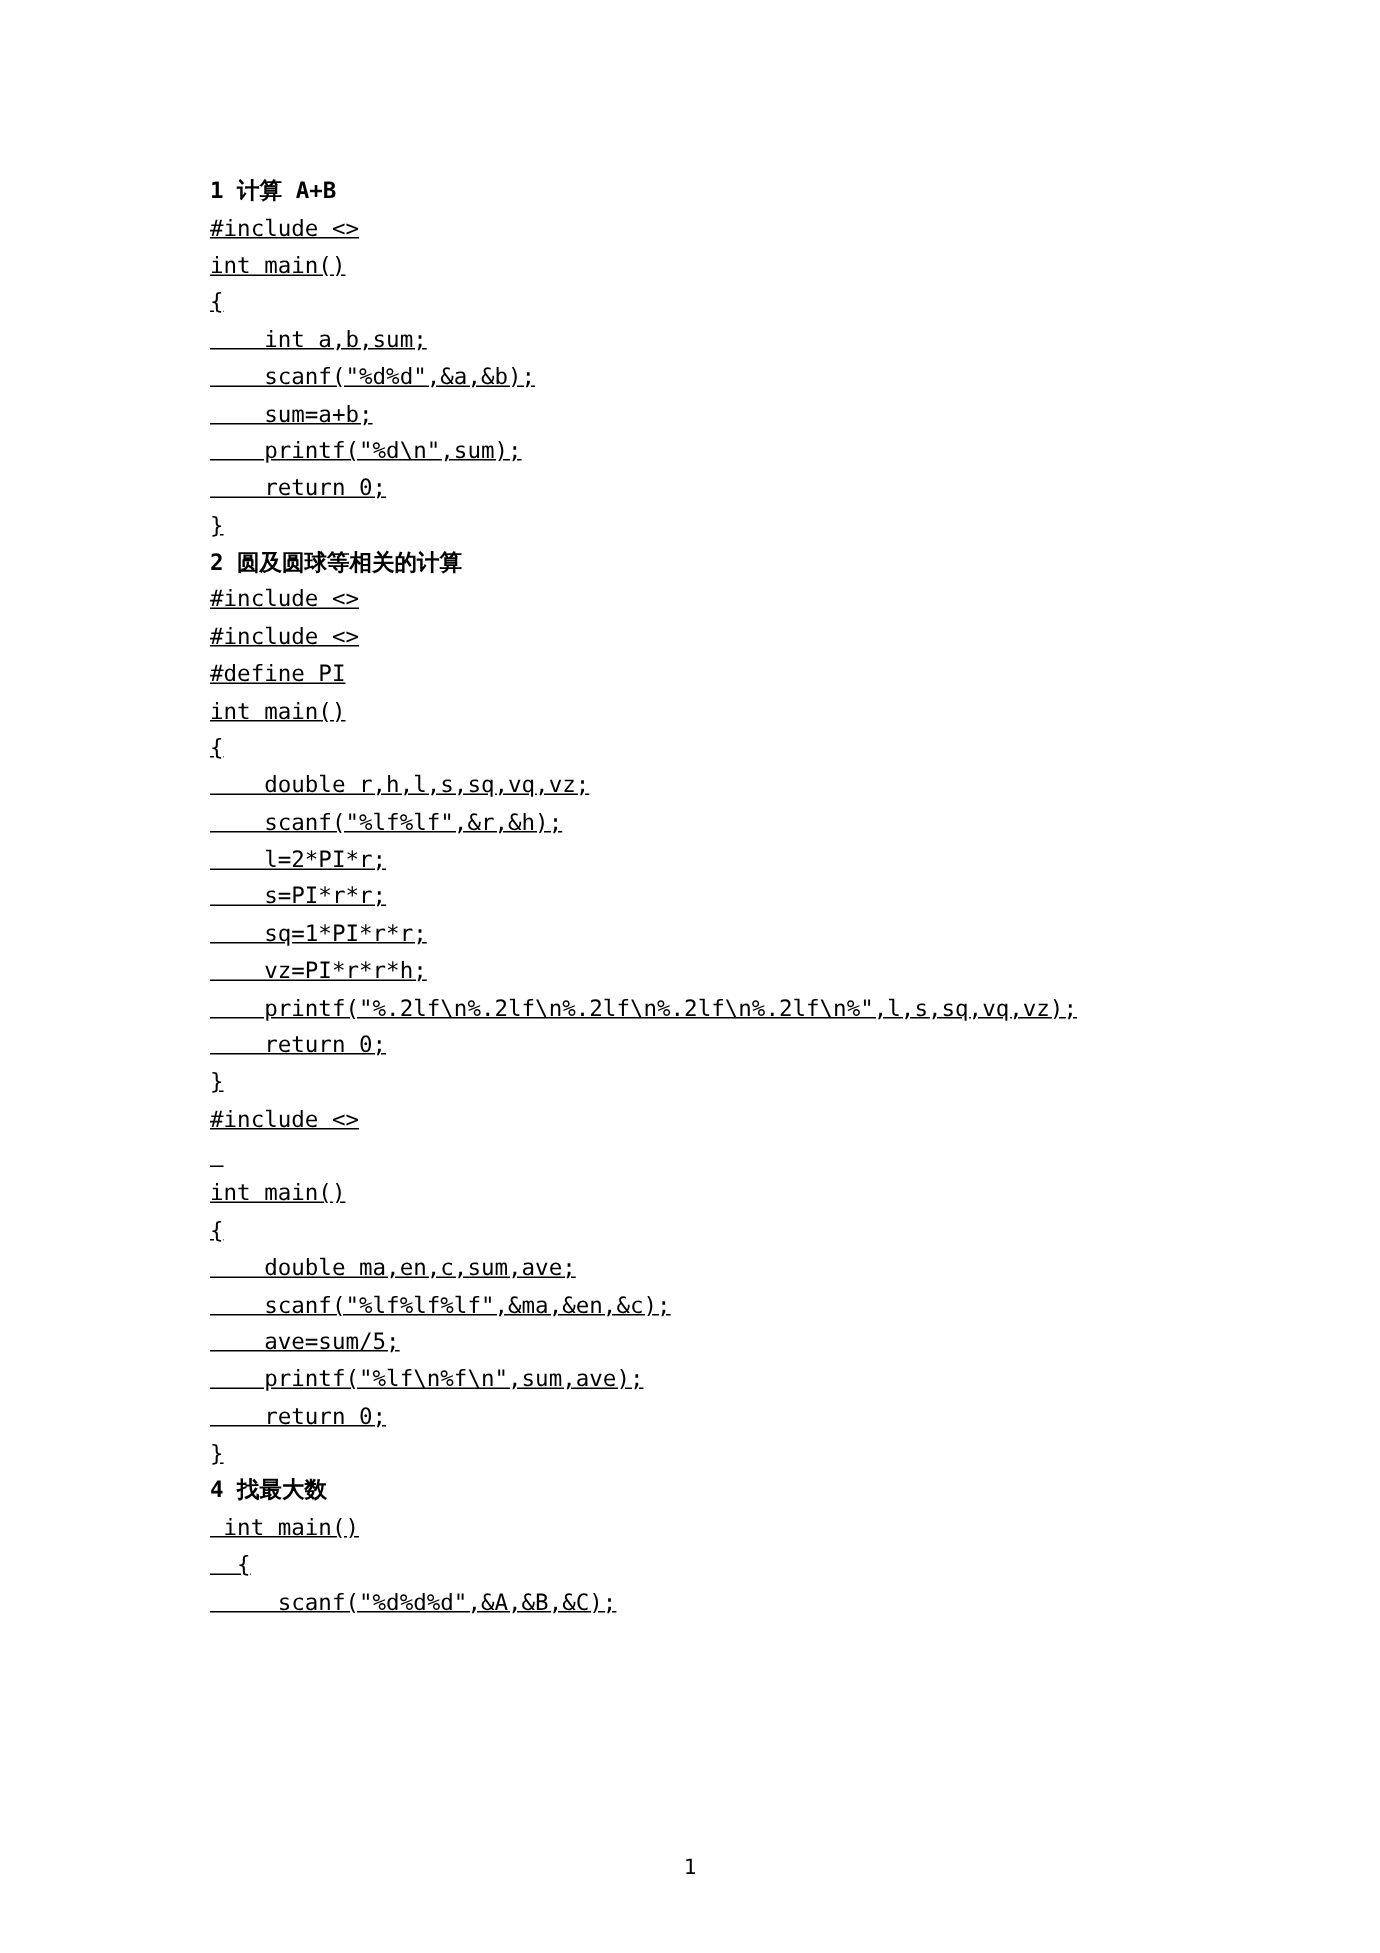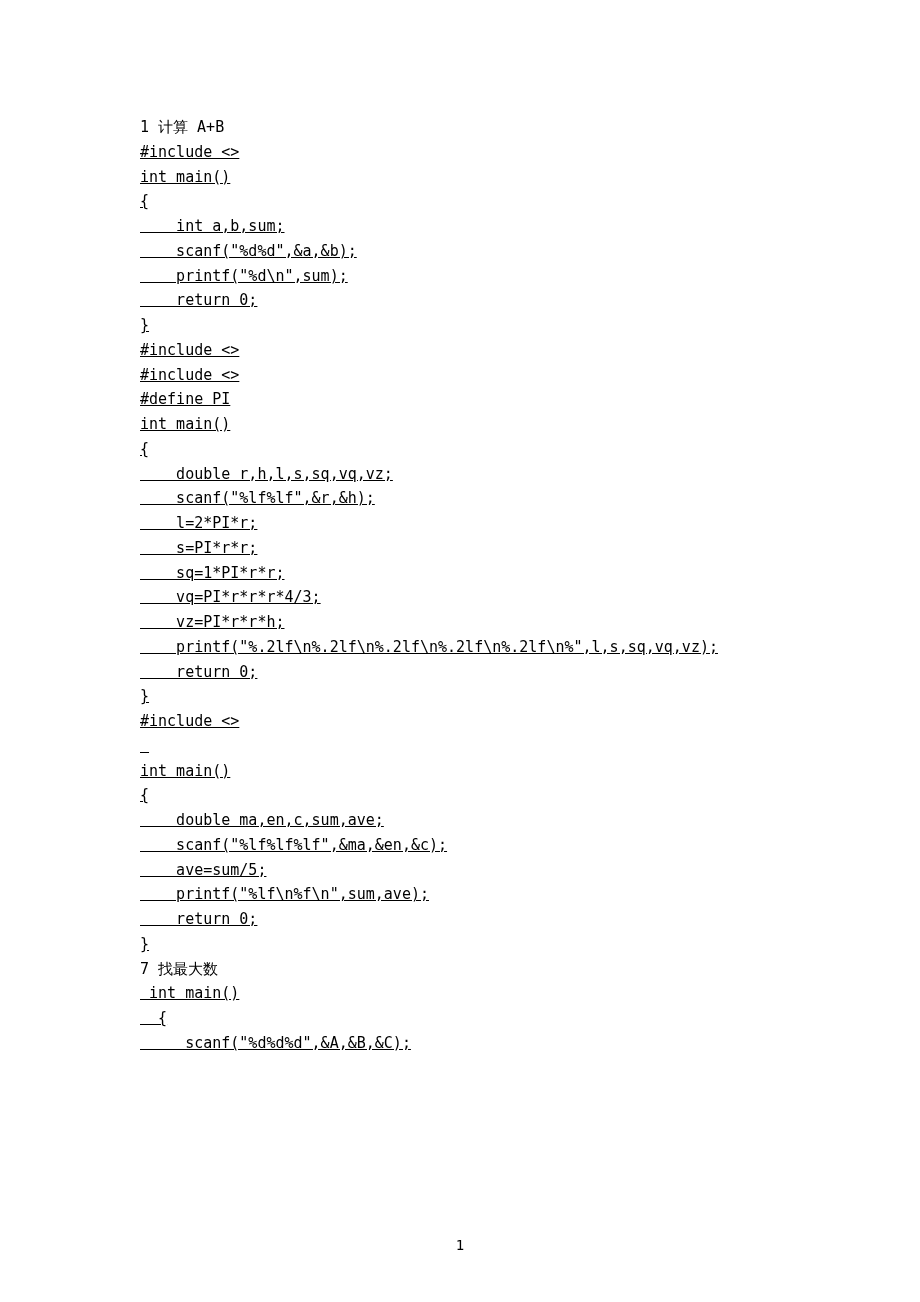--- a/index.html
+++ b/index.html
@@ -12,21 +12,21 @@
       color: #000;
     }
     .page {
       width: 920px;
       min-height: 1302px;
       padding: 115px 140px 40px 140px;
       box-sizing: border-box;
       position: relative;
     }
     .heading {
-      font-weight: normal;
+      font-weight: bold;
       white-space: pre;
     }
     .code-line {
       white-space: pre;
       text-decoration: underline;
     }
     .page-number {
       position: absolute;
       bottom: 45px;
       left: 0;
@@ -39,47 +39,48 @@
 <body>
 
 <div class="page">
   <div id="content">
       <div class="heading">1 计算 A+B</div>
       <div class="code-line">#include &lt;&gt;</div>
       <div class="code-line">int main()</div>
       <div class="code-line">{</div>
       <div class="code-line">    int a,b,sum;</div>
       <div class="code-line">    scanf("%d%d",&amp;a,&amp;b);</div>
+      <div class="code-line">    sum=a+b;</div>
       <div class="code-line">    printf("%d\n",sum);</div>
       <div class="code-line">    return 0;</div>
       <div class="code-line">}</div>
+      <div class="heading">2 圆及圆球等相关的计算</div>
       <div class="code-line">#include &lt;&gt;</div>
       <div class="code-line">#include &lt;&gt;</div>
       <div class="code-line">#define PI</div>
       <div class="code-line">int main()</div>
       <div class="code-line">{</div>
       <div class="code-line">    double r,h,l,s,sq,vq,vz;</div>
       <div class="code-line">    scanf("%lf%lf",&amp;r,&amp;h);</div>
       <div class="code-line">    l=2*PI*r;</div>
       <div class="code-line">    s=PI*r*r;</div>
       <div class="code-line">    sq=1*PI*r*r;</div>
-      <div class="code-line">    vq=PI*r*r*r*4/3;</div>
       <div class="code-line">    vz=PI*r*r*h;</div>
       <div class="code-line">    printf("%.2lf\n%.2lf\n%.2lf\n%.2lf\n%.2lf\n%",l,s,sq,vq,vz);</div>
       <div class="code-line">    return 0;</div>
       <div class="code-line">}</div>
       <div class="code-line">#include &lt;&gt;</div>
       <div class="code-line">&nbsp;</div>
       <div class="code-line">int main()</div>
       <div class="code-line">{</div>
       <div class="code-line">    double ma,en,c,sum,ave;</div>
       <div class="code-line">    scanf("%lf%lf%lf",&amp;ma,&amp;en,&amp;c);</div>
       <div class="code-line">    ave=sum/5;</div>
       <div class="code-line">    printf("%lf\n%f\n",sum,ave);</div>
       <div class="code-line">    return 0;</div>
       <div class="code-line">}</div>
-      <div class="heading">7 找最大数</div>
+      <div class="heading">4 找最大数</div>
       <div class="code-line"> int main()</div>
       <div class="code-line">  {</div>
       <div class="code-line">     scanf("%d%d%d",&amp;A,&amp;B,&amp;C);</div>
     </div>
   <div class="page-number">1</div>
 </div>
 
 </body></html>

